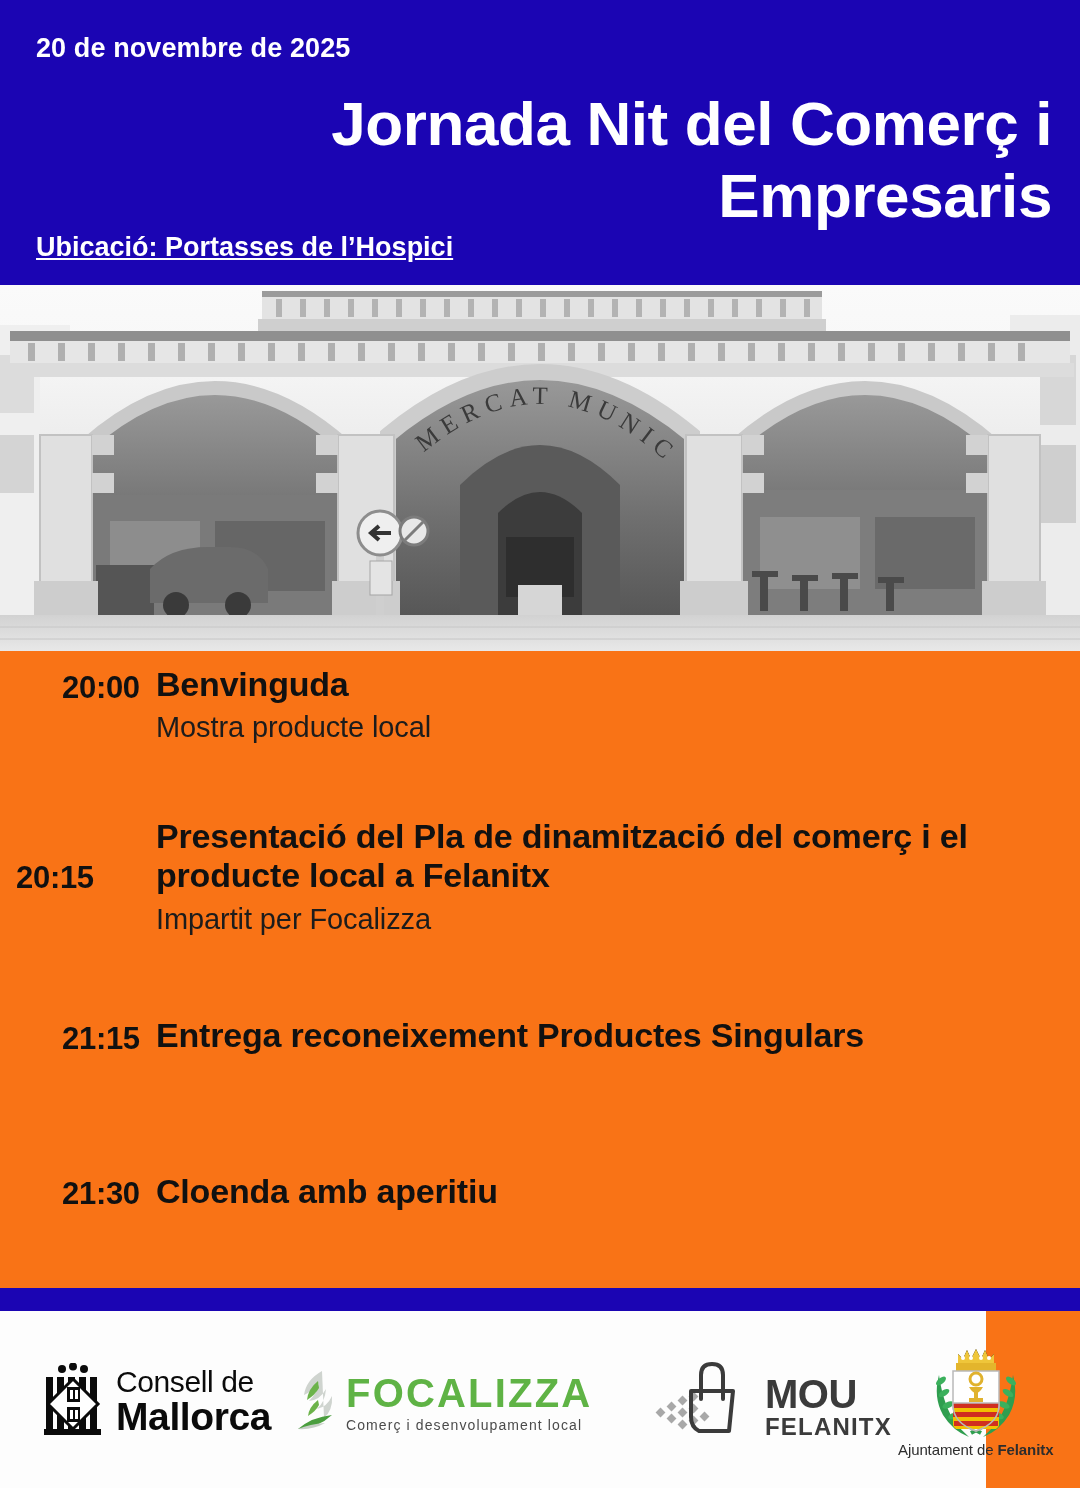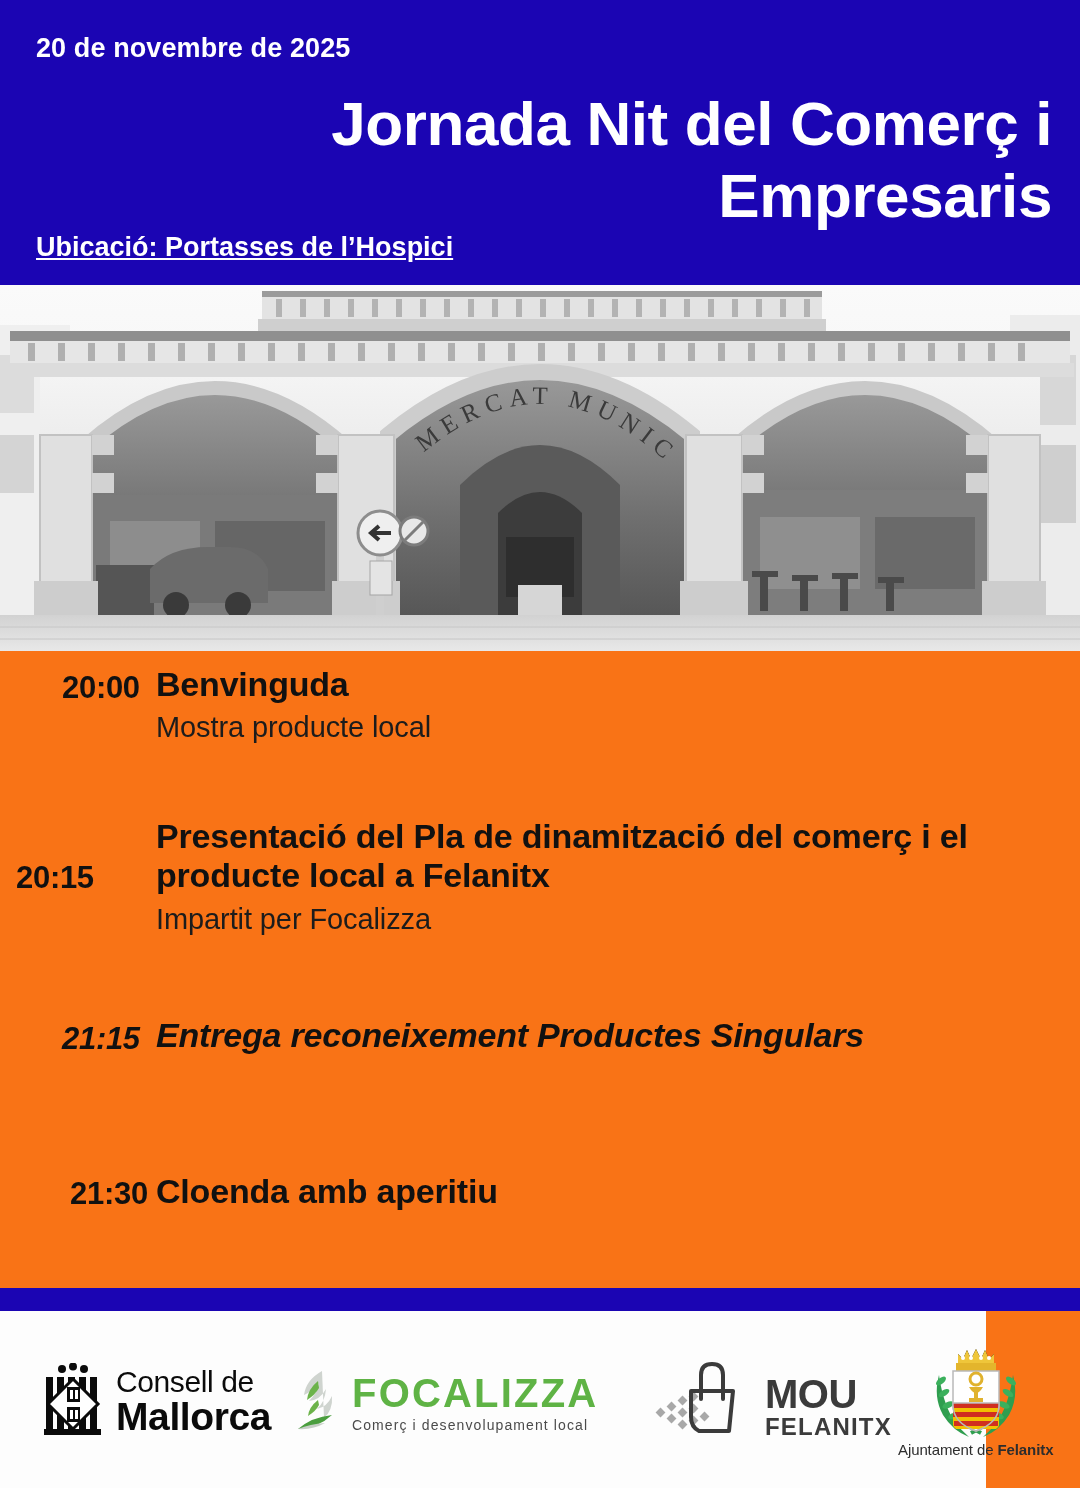--- a/index.html
+++ b/index.html
@@ -114,24 +114,24 @@
     color: #1c1c1c;
     line-height: 1.2;
     margin-top: 6px;
     letter-spacing: -0.1px;
   }
 
   .row-0 { top: 14px; }
   .row-0 .sched-time { padding-top: 5px; }
   .row-1 { top: 166px; }
   .row-1 .sched-time { padding-top: 43px; padding-left: 16px; }
-  .row-2 { top: 365px; font-style: italic; }
+  .row-2 { top: 365px; }
   .row-2 .sched-time { padding-top: 5px; }
   .row-3 { top: 521px; }
-  .row-3 .sched-time { padding-top: 4px; text-align: center; }
+  .row-3 .sched-time { padding-top: 4px; }
 
   
   .divider {
     position: absolute;
     left: 0;
     top: 1288px;
     width: 1080px;
     height: 23px;
     background: #1b05b3;
   }
@@ -156,21 +156,21 @@
   .logo-felanitx { left: 898px; top: 30px; }
 
   .consell-text {
     margin-left: 12px;
     color: #0b0b0b;
     line-height: 1.02;
   }
   .consell-line1 { font-size: 30px; font-weight: normal; letter-spacing: -0.4px;}
   .consell-line2 { font-size: 39px; font-weight: bold; letter-spacing: -0.4px;}
 
-  .focalizza-text { margin-left: 6px; }
+  .focalizza-text { }
   .focalizza-name {
     font-size: 40px;
     font-weight: bold;
     color: #5fb345;
     letter-spacing: 2.2px;
     line-height: 1;
   }
   .focalizza-tag {
     font-size: 14px;
     color: #4b4b4b;

